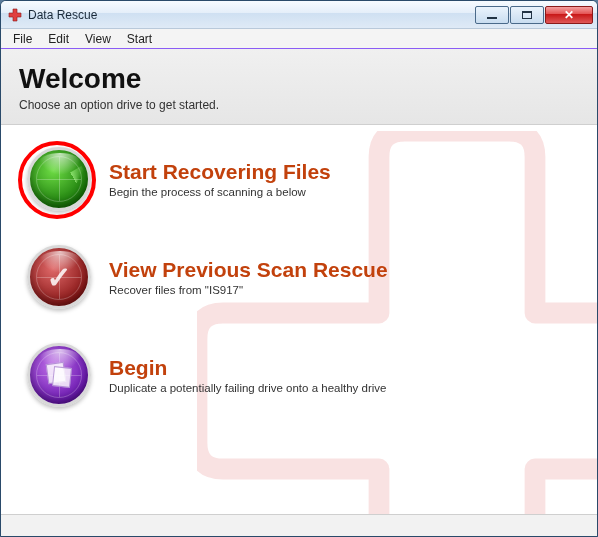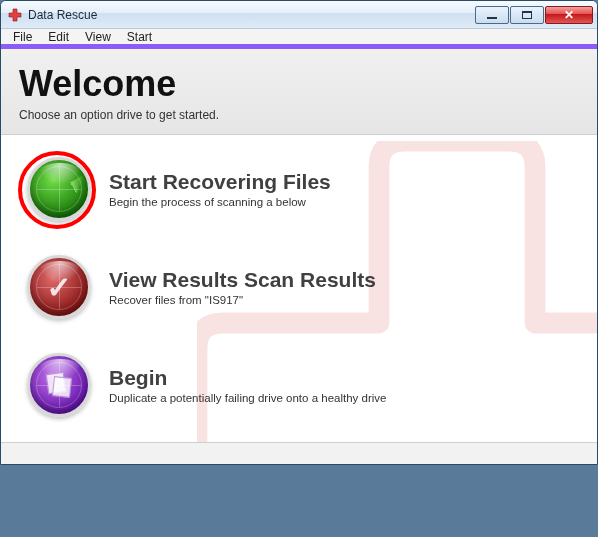--- a/index.html
+++ b/index.html
@@ -6,21 +6,21 @@
   body {
     margin: 0;
     font-family: "Segoe UI", Tahoma, Arial, sans-serif;
     background: #5a7a9a;
     width: 598px;
     height: 537px;
     overflow: hidden;
   }
   .window {
     width: 598px;
-    height: 465px;
+    height: 537px;
     background: #fff;
     border: 1px solid #2a4a6a;
     border-radius: 6px 6px 0 0;
     position: relative;
     display: flex;
     flex-direction: column;
   }
   .titlebar {
     height: 28px;
     background: linear-gradient(to bottom, #f7fbff 0%, #e4eef9 45%, #cfe0f2 46%, #dfeaf6 100%);
@@ -56,36 +56,36 @@
     border-color: #8a1a1a;
     color: #fff;
   }
   .win-btn.min .shape { width: 10px; height: 2px; background: #234; margin-top: 6px; }
   .win-btn.max .shape { width: 10px; height: 8px; border: 1px solid #234; border-top-width: 2px; }
   .win-btn.close .shape { font-weight: bold; font-size: 12px; line-height: 1; }
 
   .menubar {
     height: 20px;
     background: #f4f4f4;
-    border-bottom: 5px solid #8b5cf6;
+    border-bottom: 1px solid #8b5cf6;
     display: flex;
     align-items: center;
     padding: 0 4px;
     font-size: 12px;
     color: #222;
   }
   .menu-item { padding: 2px 8px; cursor: pointer; }
 
   .header-band {
     background: linear-gradient(to bottom, #f0f0f0, #e6e6e6);
     border-bottom: 1px solid #cfcfcf;
     padding: 14px 18px 12px 18px;
   }
   .welcome-title {
-    font-size: 36px;
+    font-size: 28px;
     font-weight: 700;
     margin: 0 0 3px 0;
     color: #111;
   }
   .welcome-sub {
     font-size: 12px;
     color: #333;
   }
 
   .content {
@@ -175,21 +175,21 @@
     position: relative; width: 28px; height: 28px; z-index:1;
   }
   .docs-icn .d { position:absolute; width:18px; height:20px; background:rgba(255,255,255,0.82); border:1px solid rgba(120,60,180,0.5); }
   .docs-icn .d1 { left:2px; top:2px; transform:rotate(-8deg); }
   .docs-icn .d2 { left:8px; top:6px; transform:rotate(6deg); }
 
   .option-text { padding-left: 8px; }
   .option-title {
     font-size: 21px;
     font-weight: 700;
-    color: #404040;
+    color: #c2410c;
     margin-bottom: 2px;
   }
   .option-sub {
     font-size: 11.5px;
     color: #333;
   }
   .footer-bar {
     height: 22px;
     border-top: 1px solid #cfcfcf;
     background: #f2f2f2;
@@ -254,21 +254,21 @@
     </div>
 
     <div class="option-row">
       <div class="icon-wrap">
         <div class="orb red">
           <div class="radar-lines"></div>
           <div class="checkmark">✓</div>
         </div>
       </div>
       <div class="option-text">
-        <div class="option-title">View Results Scan Results</div>
+        <div class="option-title">View Previous Scan Rescue</div>
         <div class="option-sub">Recover files from "IS917"</div>
       </div>
     </div>
 
     <div class="option-row">
       <div class="icon-wrap">
         <div class="orb purple">
           <div class="radar-lines"></div>
           <div class="docs-icn">
               <div class="d d1"></div>

